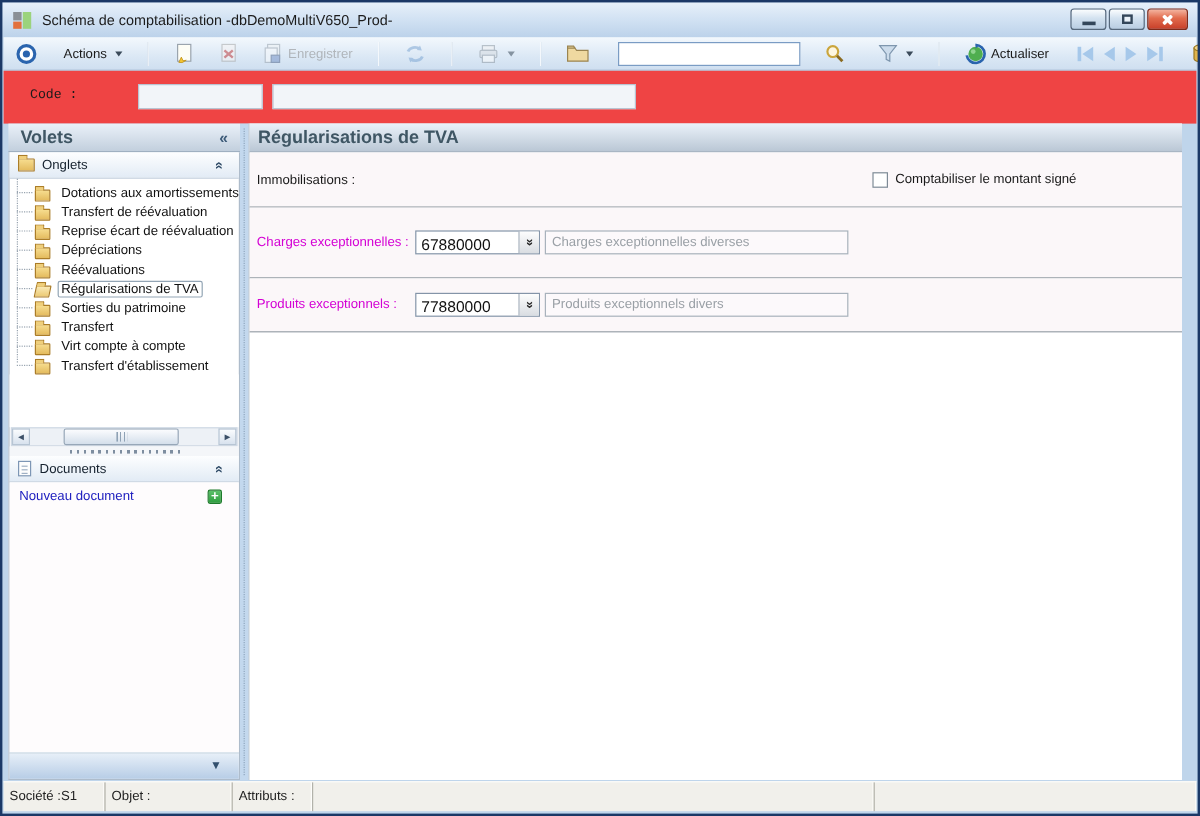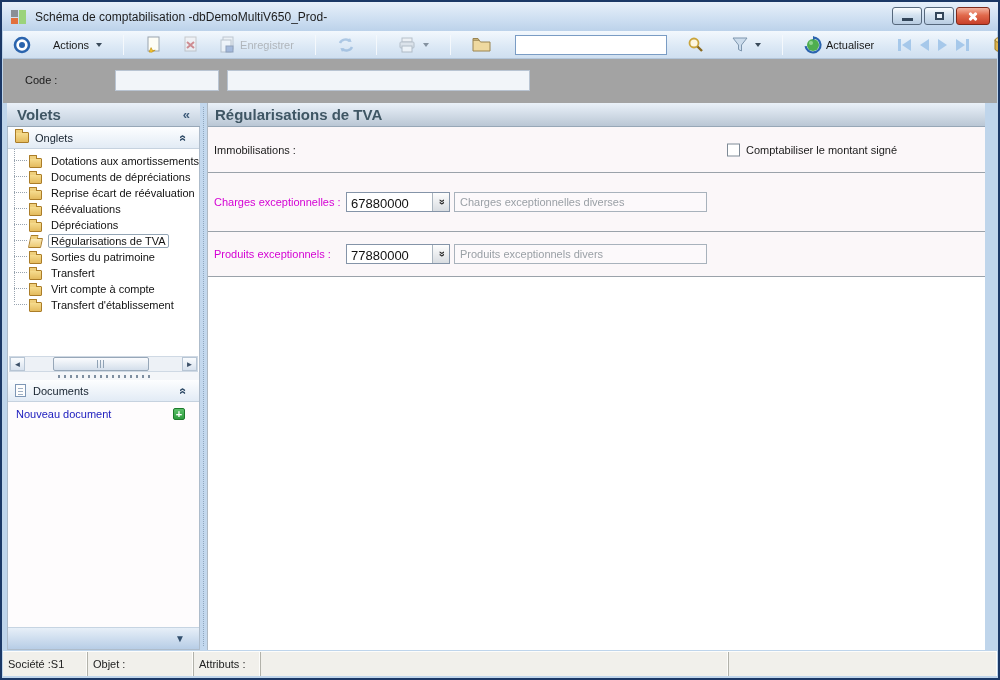--- a/index.html
+++ b/index.html
@@ -38,21 +38,21 @@
   .tb-label-gray { color:#8a8a8a; }
   .caret-down { width:0; height:0; border-left:3px solid transparent; border-right:3px solid transparent; border-top:4px solid #3a4a5a; margin-left:3px; }
   .search-input { width:306px; height:20px; margin-left:8px; border:1px solid #7a9cc4; background:#fff; font-size:11px; padding:0 4px; font-family:"Liberation Sans",sans-serif; }
   .nav-group { display:flex; align-items:center; gap:9px; margin:0 8px; }
   .tri-r { width:0; height:0; border-top:6px solid transparent; border-bottom:6px solid transparent; border-left:9px solid #a6c8ea; }
   .tri-l { width:0; height:0; border-top:6px solid transparent; border-bottom:6px solid transparent; border-right:9px solid #a6c8ea; }
   .nav-first,.nav-last { display:flex; align-items:center; gap:1px; }
   .nav-bar { width:3px; height:12px; background:#a6c8ea; }
 
   
-  .code-row { position:absolute; left:3px; top:59px; right:3px; height:44px; background:#a3a3a3; }
+  .code-row { position:absolute; left:3px; top:59px; right:3px; height:44px; background:#ef4444;font-family:Liberation Mono, monospace; }
   .code-label { position:absolute; left:22px; top:15px; font-size:11px; color:#1a1a1a; }
   .code-field1 { position:absolute; left:112px; top:11px; width:104px; height:21px; background:#f2f5f9; border:1px solid #b9c4d2; }
   .code-field2 { position:absolute; left:224px; top:11px; width:303px; height:21px; background:#f2f5f9; border:1px solid #b9c4d2; }
 
   
   .content { position:absolute; left:7px; top:103px; width:978px; height:547px; display:flex; }
   .sidebar { width:193px; display:flex; flex-direction:column; }
   .vsplitter { width:7px; background:#c3d8ee; position:relative; }
   .vsplitter::before { content:""; position:absolute; left:3px; top:4px; bottom:4px; border-left:1px dotted #8fa6bd; }
   .main { flex:1; display:flex; flex-direction:column; background:#fff; border-left:1px solid #aeb9c4; }
@@ -294,33 +294,33 @@
           <span class="spacer"></span>
           <span class="chev-up">«</span>
         </div>
         <div class="tree" id="tree">
             <div class="tree-item">
               <span class="folder"></span>
               <span class="t-label">Dotations aux amortissements</span>
             </div>
             <div class="tree-item">
               <span class="folder"></span>
-              <span class="t-label">Documents de dépréciations</span>
+              <span class="t-label">Transfert de réévaluation</span>
             </div>
             <div class="tree-item">
               <span class="folder"></span>
               <span class="t-label">Reprise écart de réévaluation</span>
             </div>
             <div class="tree-item">
               <span class="folder"></span>
+              <span class="t-label">Dépréciations</span>
+            </div>
+            <div class="tree-item">
+              <span class="folder"></span>
               <span class="t-label">Réévaluations</span>
-            </div>
-            <div class="tree-item">
-              <span class="folder"></span>
-              <span class="t-label">Dépréciations</span>
             </div>
             <div class="tree-item selected">
               <span class="folder open"></span>
               <span class="t-label">Régularisations de TVA</span>
             </div>
             <div class="tree-item">
               <span class="folder"></span>
               <span class="t-label">Sorties du patrimoine</span>
             </div>
             <div class="tree-item">

